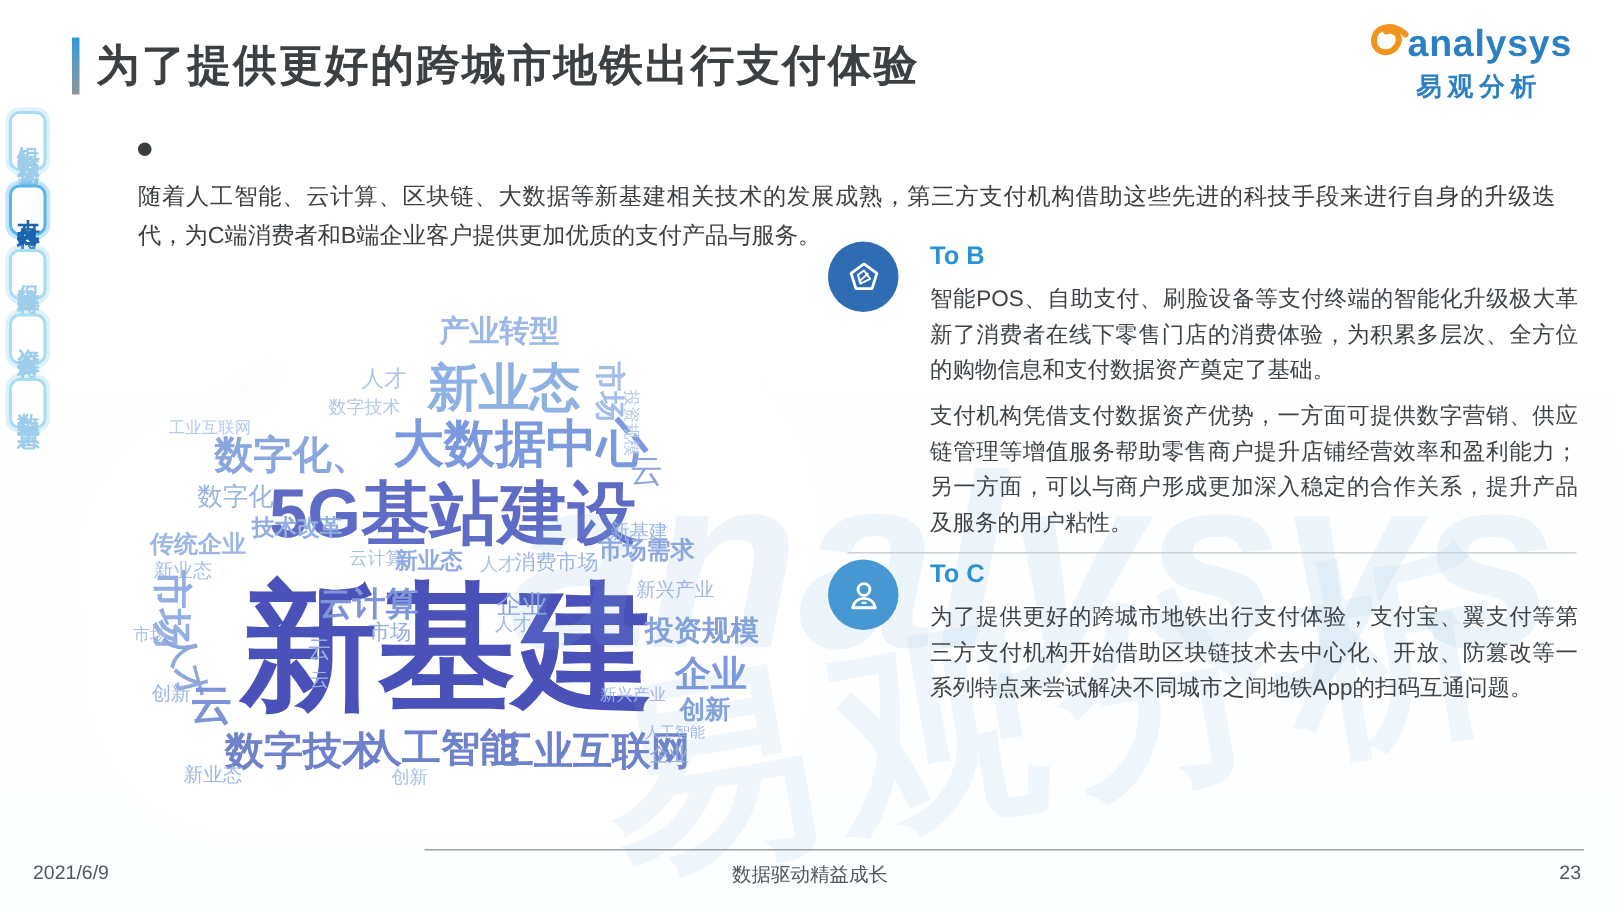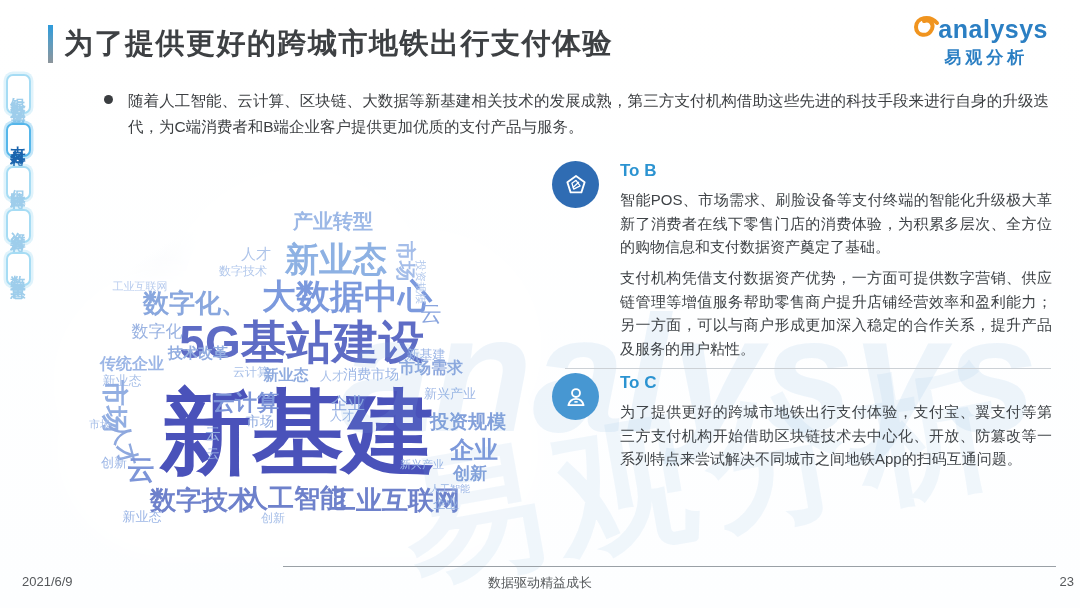--- a/index.html
+++ b/index.html
@@ -27,21 +27,21 @@
   .side-tab {
     writing-mode:vertical-rl; text-orientation:upright;
     background:#fff; border:2px solid #a6dcf4; border-radius:7px;
     box-shadow:0 0 0 2.5px rgba(166,220,244,0.35);
     color:#9ecdeb; font-size:15px; font-weight:bold;
     padding:9px 3px; letter-spacing:3px; cursor:pointer; line-height:1;
   }
   .side-tab.active { color:#1a64ad; border-color:#55b6ea; box-shadow:0 0 0 2.5px rgba(85,182,234,0.35); }
 
   
-  .intro { position:absolute; left:104px; top:88px; width:945px; display:flex; gap:15px; z-index:4; }
+  .intro { position:absolute; left:92px; top:88px; width:945px; display:flex; gap:15px; z-index:4;flex-direction:column; }
   .intro-dot { width:9px; height:9px; border-radius:50%; background:#3a3d40; margin-top:7px; flex:none; }
   .intro-text { font-size:15.5px; color:#3c3f42; line-height:1.65; text-align:justify; }
 
   
   .wordcloud { position:absolute; left:70px; top:172px; width:460px; height:385px; z-index:1; }
   .wc-tint { position:absolute; left:-18px; top:-8px; right:-25px; bottom:-12px;
     background:radial-gradient(ellipse 52% 50% at 47% 52%, #e6edf5 0%, #edf2f8 48%, rgba(255,255,255,0) 80%); }
   .wc-circle { position:absolute; background:#fff; border-radius:50%; box-shadow:0 0 26px 16px rgba(255,255,255,0.95); }
   .wc-a { left:112px; top:12px;  width:235px; height:235px; }
   .wc-b { left:-2px;  top:112px; width:195px; height:195px; }
@@ -63,21 +63,21 @@
   .sec-icon.toc { background:#4797d2; }
   .sec-body { width:432px; }
   .sec-label { font-size:17px; font-weight:bold; color:#2b93d1; margin-bottom:7px; }
   .sec-body p { font-size:15px; color:#3f4347; line-height:1.58; text-align:justify; margin-bottom:7px; }
   .panel-divider { position:absolute; left:565px; top:368px; width:486px; border-top:1px solid #ccd1d6; z-index:3; }
 
   
   .footer-line { position:absolute; left:283px; top:566px; width:773px; border-top:1px solid #9aa0a6; z-index:4; }
   .footer-date   { position:absolute; left:22px;  top:574px; font-size:13px; color:#55585b; z-index:4; }
   .footer-slogan { position:absolute; left:0; right:0; top:574px; text-align:center; font-size:13px; color:#55585b; z-index:4; }
-  .footer-page   { position:absolute; right:6px; top:574px; font-size:13px; color:#55585b; z-index:4; }
+  .footer-page   { position:absolute; right:26px; top:574px; font-size:13px; color:#55585b; z-index:4; }
 </style>
 </head>
 <body>
 
 <div class="slide">
 
   <div class="title-row">
     <div class="title-bar"></div>
     <div class="page-title">为了提供更好的跨城市地铁出行支付体验</div>
   </div>
@@ -165,21 +165,21 @@
 
   <div class="sec sec-tob">
     <div class="sec-icon tob">
       <svg width="28" height="28" viewBox="0 0 24 24">
         <path d="M12 4.2 L19.4 9.6 L16.6 18.3 L7.4 18.3 L4.6 9.6 Z" fill="none" stroke="#ffffff" stroke-width="1.6" stroke-linejoin="round"></path>
         <path d="M12 8 L15.5 12.8 L10 15.5 L8.5 10.5 Z M9 14.5 L14.5 9.5" fill="none" stroke="#ffffff" stroke-width="1.1" stroke-linejoin="round"></path>
       </svg>
     </div>
     <div class="sec-body">
       <div class="sec-label">To B</div>
-      <p>智能POS、市场需求、刷脸设备等支付终端的智能化升级极大革新了消费者在线下零售门店的消费体验，为积累多层次、全方位的购物信息和支付数据资产奠定了基础。</p>
+      <p>智能POS、自助支付、刷脸设备等支付终端的智能化升级极大革新了消费者在线下零售门店的消费体验，为积累多层次、全方位的购物信息和支付数据资产奠定了基础。</p>
       <p>支付机构凭借支付数据资产优势，一方面可提供数字营销、供应链管理等增值服务帮助零售商户提升店铺经营效率和盈利能力；另一方面，可以与商户形成更加深入稳定的合作关系，提升产品及服务的用户粘性。</p>
     </div>
   </div>
 
   <div class="panel-divider"></div>
 
   <div class="sec sec-toc">
     <div class="sec-icon toc">
       <svg width="28" height="28" viewBox="0 0 24 24">
         <circle cx="12" cy="8.6" r="3.4" fill="none" stroke="#ffffff" stroke-width="1.6"></circle>

